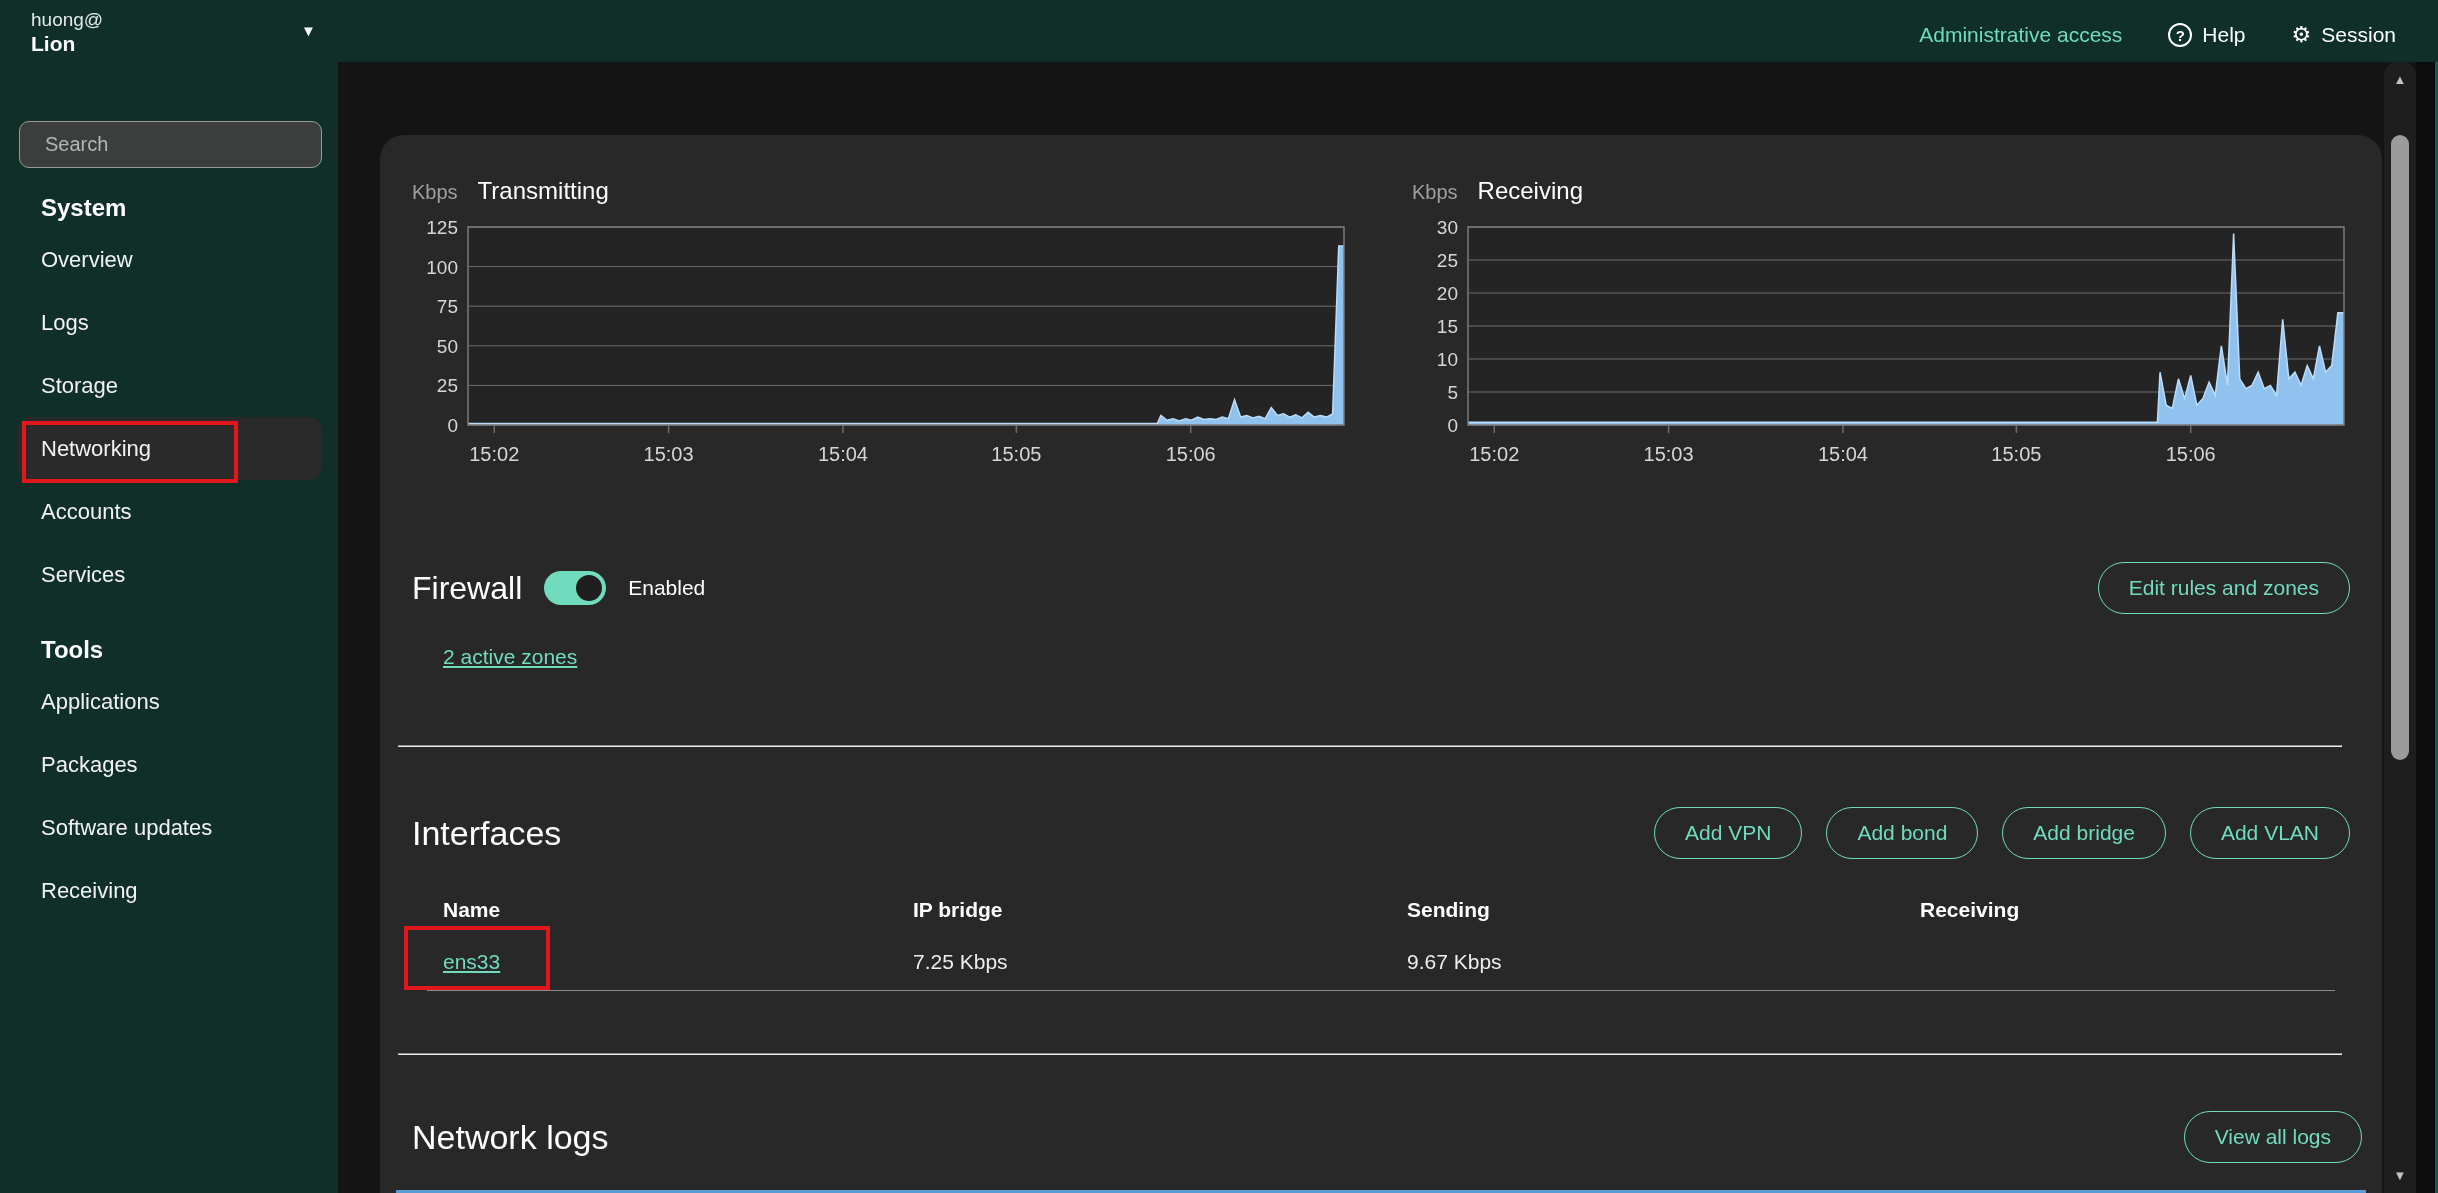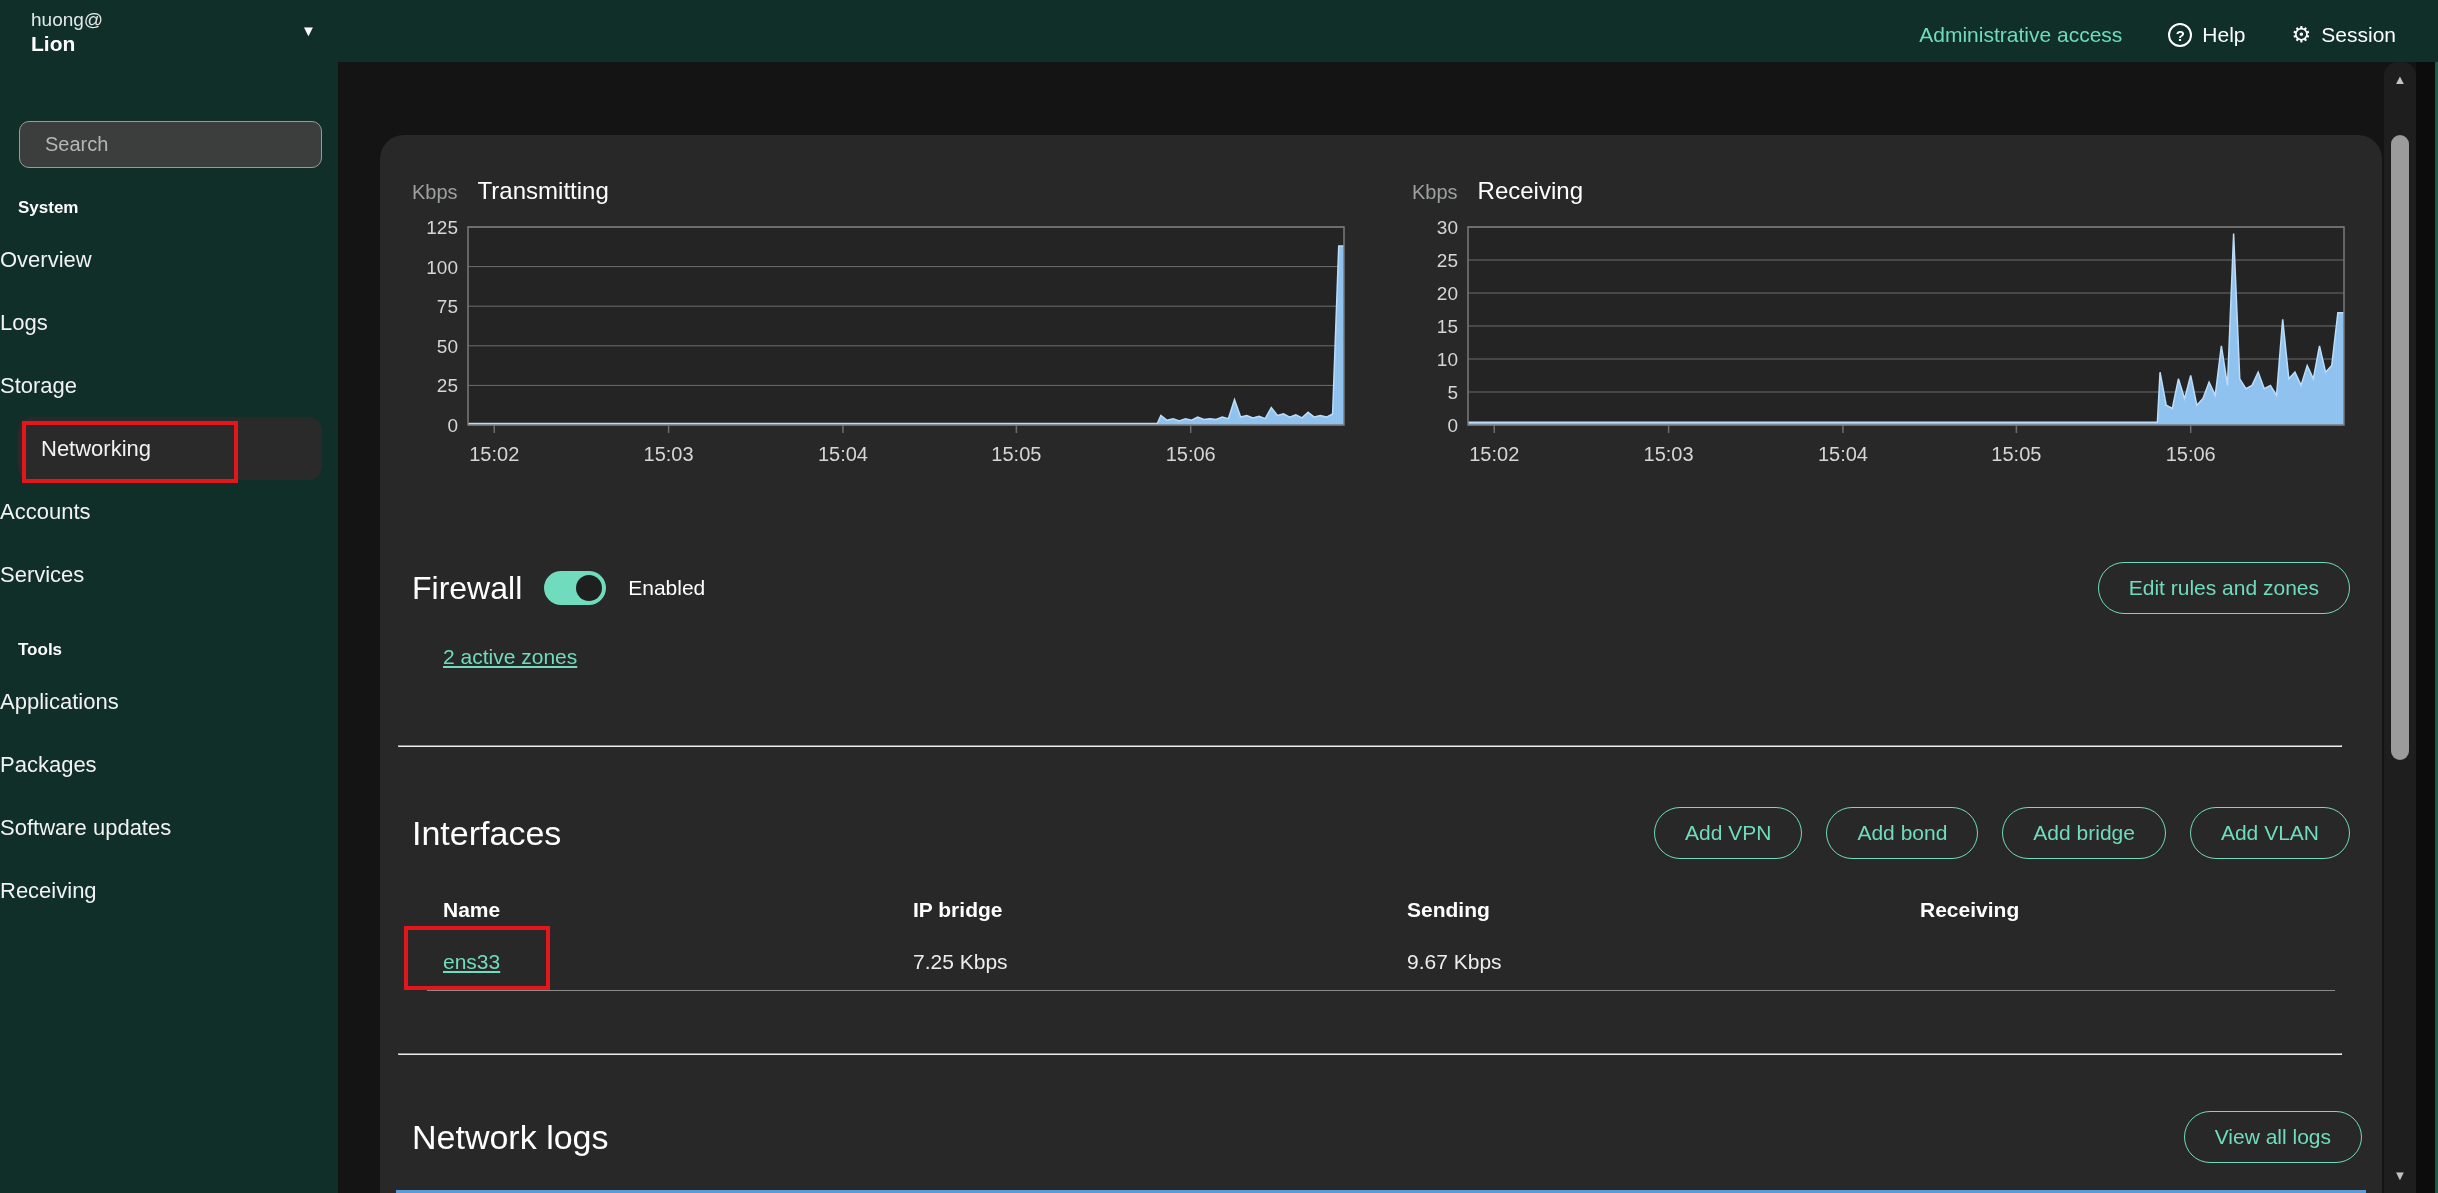--- a/index.html
+++ b/index.html
@@ -18,23 +18,23 @@
   .mast-item { display:flex; align-items:center; gap:10px; color:#ffffff; font-size:21px; cursor:pointer; }
   .q-icon { width:24px; height:24px; border:2px solid #fff; border-radius:50%; display:flex; align-items:center; justify-content:center; font-size:15px; font-weight:700; color:#fff; }
   .gear-icon { font-size:22px; color:#fff; line-height:1; }
 
   
   .sidebar { position:absolute; top:62px; left:0; width:338px; bottom:0; background:#0f2f28; z-index:4; }
   .search-box { position:absolute; left:19px; top:59px; width:303px; height:47px; background:#3b3e3c; border:1px solid #989b98; border-radius:10px; display:flex; align-items:center; padding:0 14px; gap:11px; }
   .search-box input { flex:1; background:transparent; border:none; outline:none; color:#e6e6e6; font-size:20px; font-family:inherit; }
   .search-box input::placeholder { color:#b4b7b4; }
   .nav { position:absolute; top:126px; left:0; right:0; }
-  .nav-heading { height:40px; line-height:40px; padding-left:18px; font-size:17px; font-weight:700; color:#ffffff; }
+  .nav-heading { height:40px; line-height:40px; padding-left:41px; font-size:24px; font-weight:700; color:#ffffff; }
   .nav-heading.tools { margin-top:24px; }
-  .nav-item { height:63px; display:flex; align-items:center; font-size:22px; color:#f2f2f2; cursor:pointer; }
+  .nav-item { height:63px; display:flex; align-items:center; padding-left:41px; font-size:22px; color:#f2f2f2; cursor:pointer; }
   .nav-item.selected { background:#2a2a2a; border-radius:14px; margin:0 16px 0 18px; padding-left:23px; }
 
   
   .content { position:absolute; left:338px; top:62px; right:0; bottom:0; background:#141414; }
   .card { position:absolute; left:42px; top:73px; width:2002px; bottom:0; background:#282828; border-radius:24px 24px 0 0; overflow:hidden; }
 
   .charts-row { position:absolute; top:42px; left:32px; right:32px; display:flex; gap:62px; }
   .chart { width:938px; }
   .chart-header { height:36px; display:flex; align-items:baseline; gap:20px; }
   .chart-unit { font-size:20px; color:#9ca19e; }

